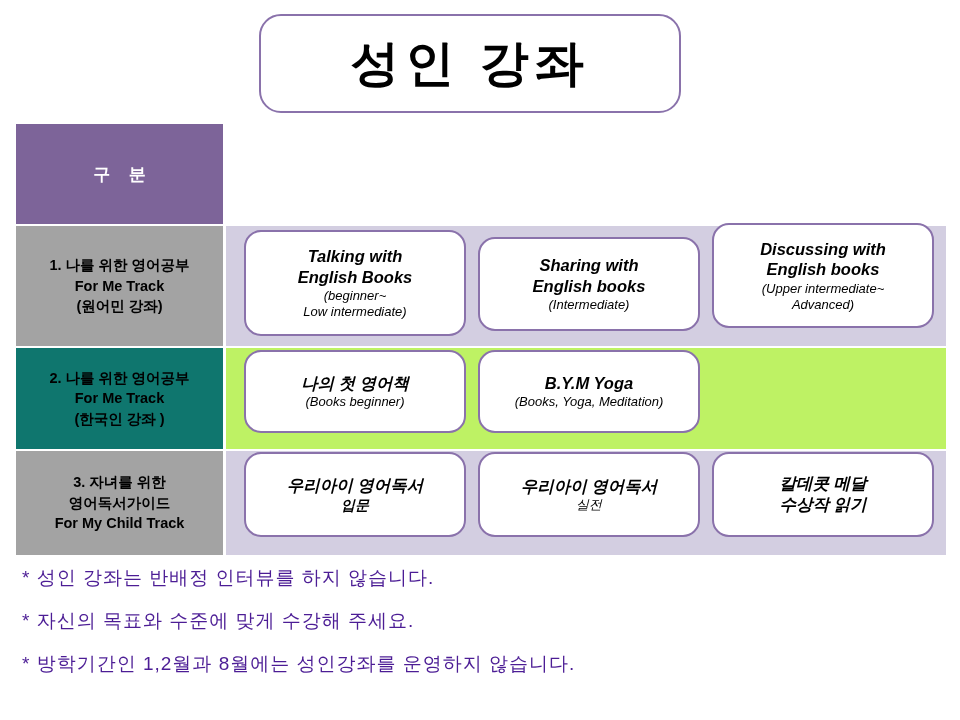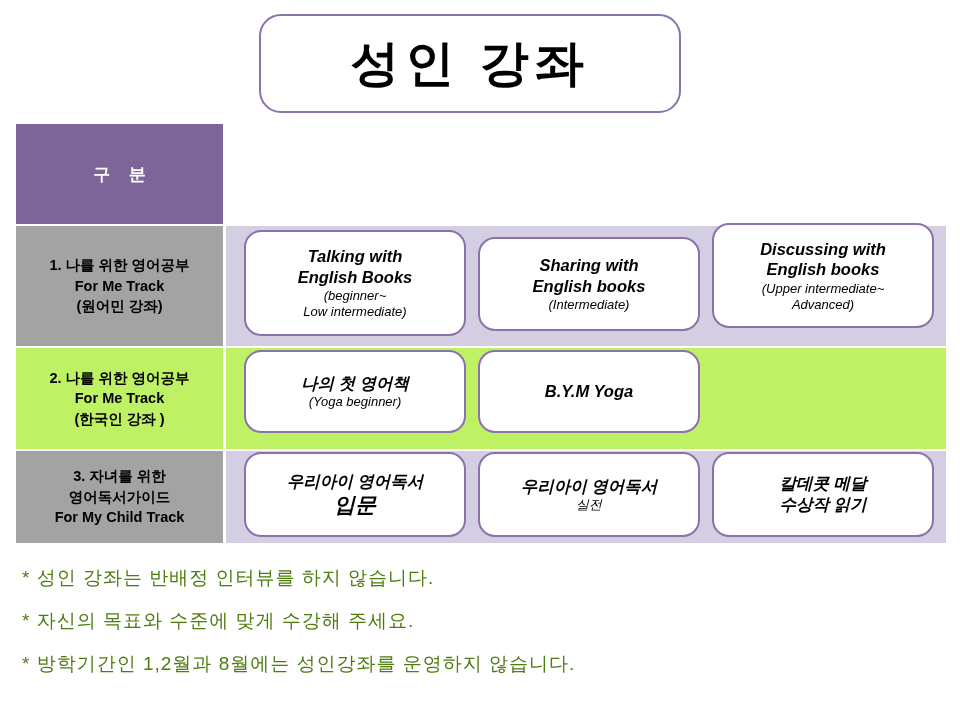--- a/index.html
+++ b/index.html
@@ -79,32 +79,32 @@
     text-indent: 7px;
     white-space: nowrap;
   }
 
   .trow {
     display: flex;
     border-top: 2px solid #ffffff;
   }
   .row-1 { height: 122px; }
   .row-2 { height: 103px; }
-  .row-3 { height: 94px; }
+  .row-3 { height: 106px; }
 
   .cat-cell {
     width: 207px;
     display: flex;
     align-items: center;
     justify-content: center;
     text-align: center;
     padding: 0 4px;
   }
   .cat-shade-dark  { background: #a3a3a3; }
-  .cat-shade-light { background: #bef264; }
+  .cat-shade-light { background: #0f766e; }
 
   .cat-text {
     font-size: 14.5px;
     line-height: 1.42;
     color: #000000;
     white-space: pre-line;
     font-weight: bold;
   }
 
   .cards-cell {
@@ -148,41 +148,41 @@
     white-space: pre-line;
   }
   .card-sub {
     font-size: 13px;
     font-weight: normal;
     color: #000000;
     line-height: 1.22;
     white-space: pre-line;
     margin-top: 1px;
   }
-  .card-sub.bold { font-weight: bold; font-size: 21px; line-height: 1.25; }
+  .card-sub.bold { font-weight: bold; font-size: 14px; line-height: 1.25; }
 
   
   .r1 .card { height: 104px; }
   .r1 .slot-a .card { height: 106px; margin-top: 4px; }
   .r1 .slot-b .card { height: 94px;  margin-top: 11px; }
   .r1 .slot-c .card { height: 105px; margin-top: -3px; }
 
   .r2 .card { height: 83px; margin-top: 2px; }
   .r3 .card { height: 85px; margin-top: 1px; }
 
   
   .notes {
     position: absolute;
     left: 22px;
     top: 568px;
     width: 916px;
   }
   .note {
     font-size: 19px;
-    color: #4d7c0f;
+    color: #4c1d95;
     line-height: 1;
     letter-spacing: 1px;
     white-space: nowrap;
   }
   .note-0 { margin-bottom: 24px; }
   .note-1 { margin-bottom: 24px; }
 </style>
 </head>
 <body>
 
@@ -238,26 +238,27 @@
     <div class="trow row-2 r2">
       <div class="cat-cell cat-shade-light">
         <span class="cat-text">2. 나를 위한 영어공부
 For Me Track
 (한국인 강좌 )</span>
       </div>
       <div class="cards-cell cards-shade-light">
         <div class="card-slot slot-a">
           <div class="card">
             <div class="card-title">나의 첫 영어책</div>
-            <div class="card-sub">(Yoga beginner)</div>
+            <div class="card-sub">(Books beginner)</div>
           </div>
         </div>
         <div class="card-slot slot-b">
           <div class="card">
             <div class="card-title">B.Y.M  Yoga</div>
+            <div class="card-sub">(Books, Yoga, Meditation)</div>
           </div>
         </div>
         <div class="card-slot slot-c">
           <div class="card empty">
             <div class="card-title"></div>
             <div class="card-sub"></div>
           </div>
         </div>
       </div>
     </div>

